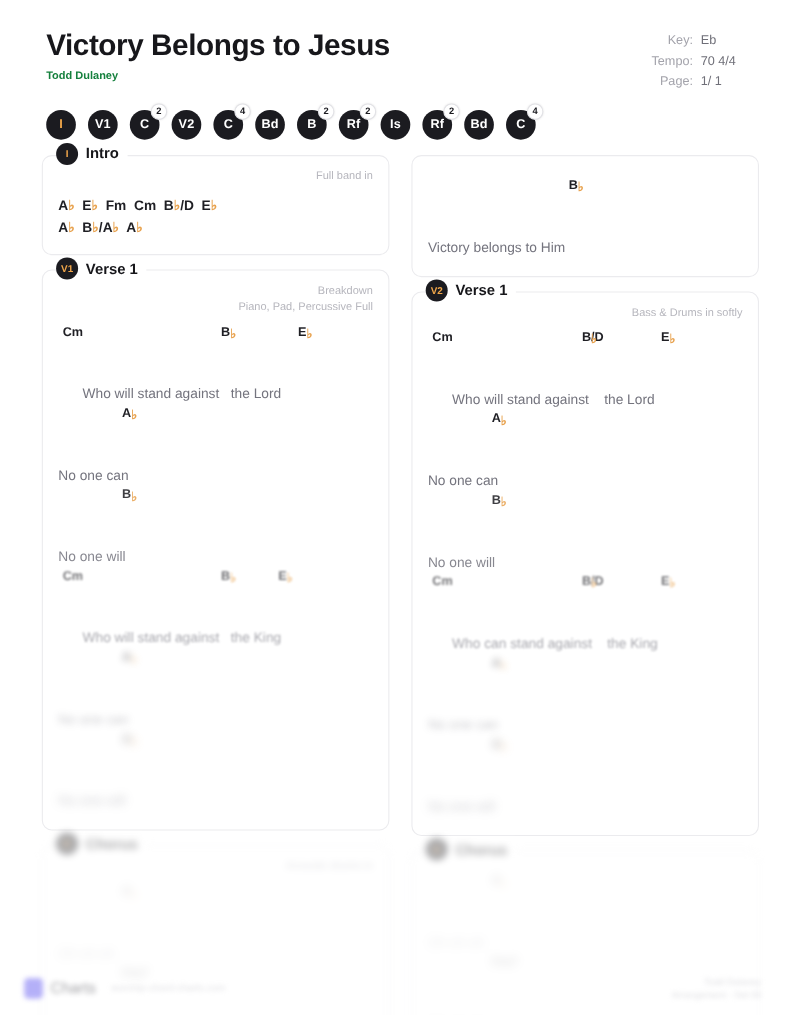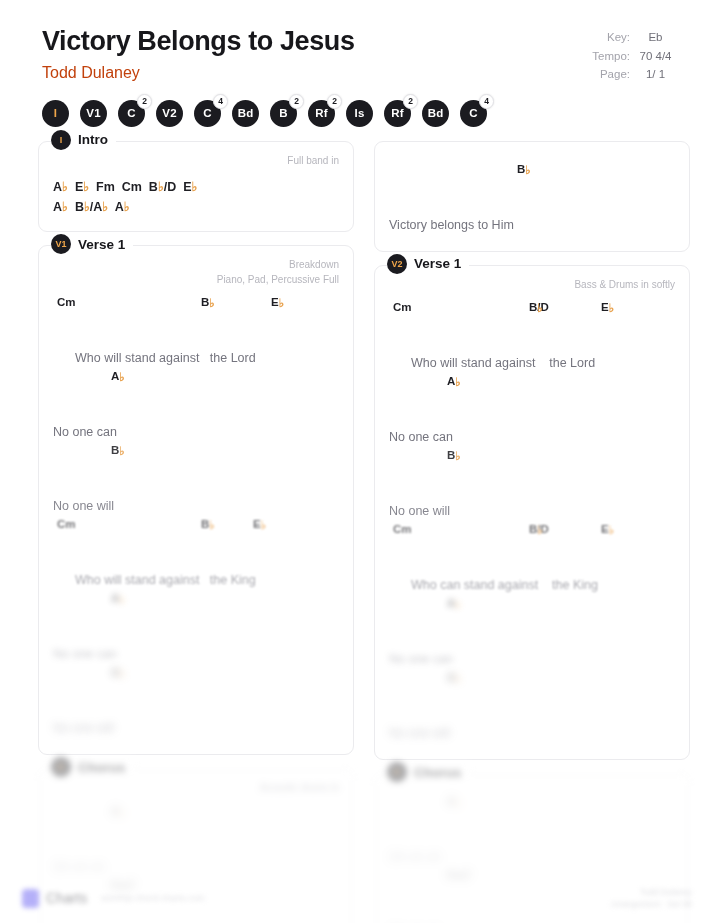--- a/index.html
+++ b/index.html
@@ -11,26 +11,26 @@
   }
   .page { position: relative; width: 714px; height: 923px; padding: 18px 20px 0 20px; }
 
   
   .header { display: flex; align-items: flex-start; justify-content: space-between; padding: 4px 20px 0 22px; }
   .title-block { padding-top: 4px; }
   .song-title {
     font-size: 27px; font-weight: bold; color: #17171b;
     letter-spacing: -0.4px; line-height: 1.15;
   }
-  .song-artist { font-size: 16px; color: #c2410c; margin-top: 7px; font-weight: 400; }
+  .song-artist { font-size: 10px; color: #15803d; margin-top: 7px; font-weight: 700; }
 
   .meta { padding-top: 6px; font-size: 11.5px; line-height: 1.62; }
   .meta-row { display: flex; justify-content: flex-end; white-space: nowrap; }
   .meta-label { color: #a3a3ab; text-align: right; width: 52px; }
-  .meta-value { color: #6f6f78; text-align: center; width: 44px; padding-left: 7px; }
+  .meta-value { color: #6f6f78; text-align: left; width: 44px; padding-left: 7px; }
 
   
   .arrangement { display: flex; align-items: flex-start; gap: 11px; padding: 16px 0 0 22px; }
   .arr-item { position: relative; width: 27px; height: 27px; flex: none; }
   .arr-circle {
     width: 27px; height: 27px; border-radius: 50%;
     background: #1b1b20; color: #ffffff;
     display: flex; align-items: center; justify-content: center;
     font-size: 11.5px; font-weight: bold; letter-spacing: 0.1px;
   }

